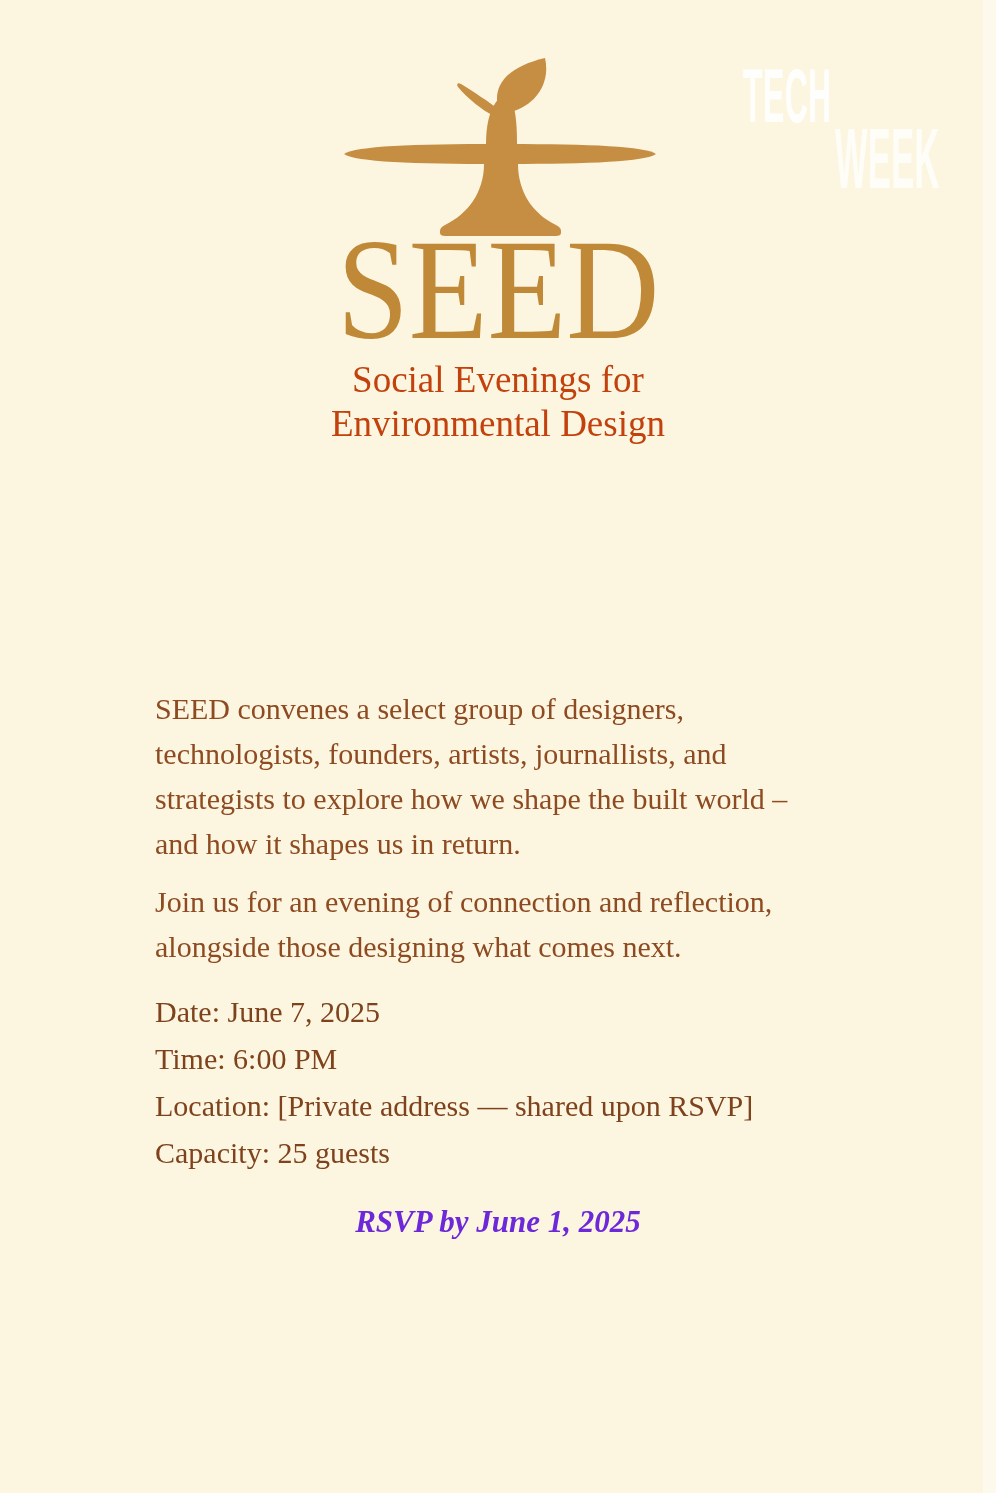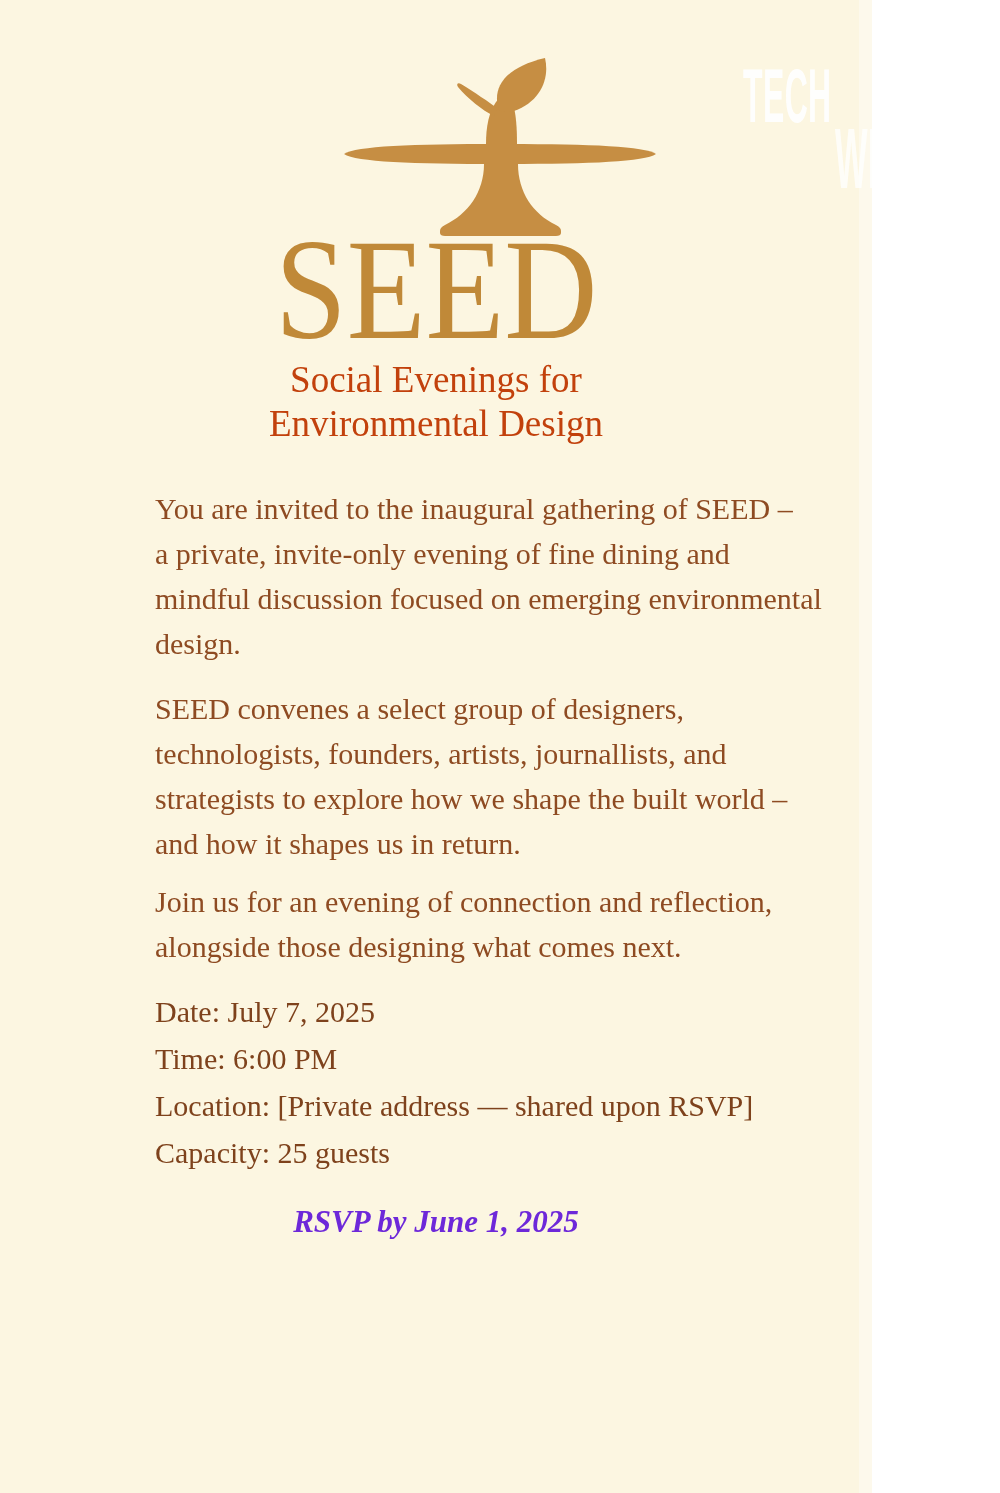--- a/index.html
+++ b/index.html
@@ -1,19 +1,19 @@
 <!DOCTYPE html>
 <html><head>
 <meta charset="utf-8">
 <style>
   html,body{margin:0;padding:0;}
   body{font-family:"Liberation Serif", serif;}
   .flyer{
     position:relative;
-    width:872px;
+    width:996px;
     height:1493px;
     overflow:hidden;
   }
   .edge-highlight{
     position:absolute; right:0; top:0; width:13px; height:100%;
     background:rgba(255,255,255,0.38);
     pointer-events:none;
   }
   .logo-svg{
     position:absolute; left:342px; top:52px; width:316px; height:186px;
@@ -92,32 +92,28 @@
   <div class="techweek-line tw1" style="color: rgb(255, 255, 255);">TECH</div>
   <div class="techweek-line tw2" style="color: rgb(255, 255, 255);">WEEK</div>
 
   <div class="title-wrap">
     <span class="title-text" style="color: rgb(192, 137, 56);">SEED</span>
   </div>
 
   <div class="subtitle" style="color: #c2410c;">Social Evenings for
 Environmental Design</div>
 
-  <div class="para para1" style="color: rgb(142, 75, 34);">You are invited to the inaugural gathering of SEED –
-a private, invite-only evening of fine dining and
-mindful discussion focused on emerging environmental
-design.</div>
   <div class="para para3" style="color: rgb(142, 75, 34);">Join us for an evening of connection and reflection,
 alongside those designing what comes next.</div>
   <div class="para para2" style="color: rgb(142, 75, 34);">SEED convenes a select group of designers,
 technologists, founders, artists, journallists, and
 strategists to explore how we shape the built world –
 and how it shapes us in return.</div>
 
-  <div class="details" style="color: rgb(126, 66, 28);">Date: July 7, 2025
+  <div class="details" style="color: rgb(126, 66, 28);">Date: June 7, 2025
 Time: 6:00 PM
 Location: [Private address — shared upon RSVP]
 Capacity: 25 guests</div>
 
   <div class="rsvp" style="color: #6d28d9; font-style: italic;">RSVP by June 1, 2025</div>
 
 
   <div class="edge-highlight"></div>
 </div>
 

